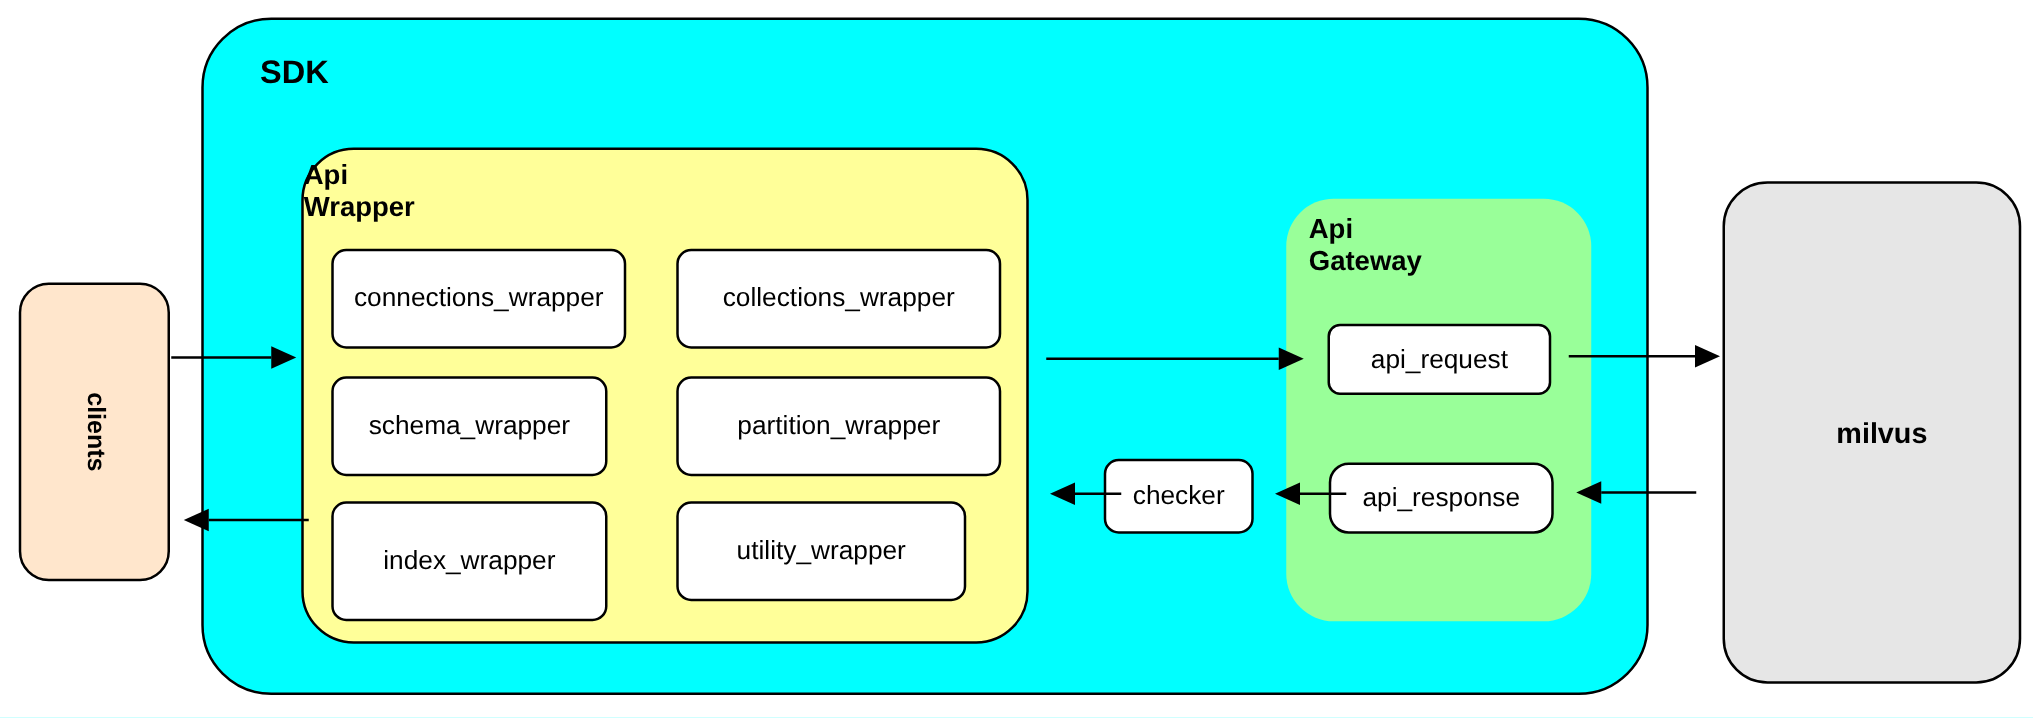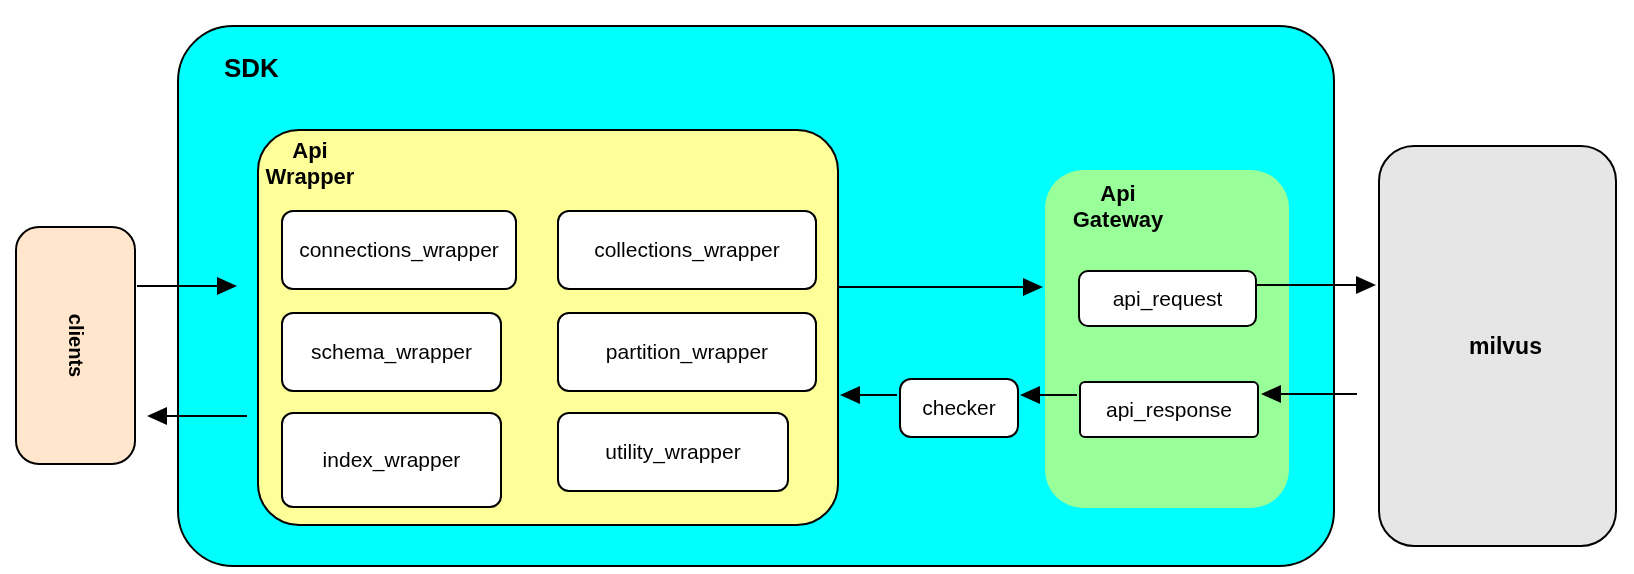--- a/index.html
+++ b/index.html
@@ -28,41 +28,39 @@
     border-radius: 24px;
   }
   .clients .vlabel {
     position: absolute;
     left: 0; top: 0; width: 100%; height: 100%;
     display: flex; align-items: center; justify-content: center;
     font-weight: bold; font-size: 20px;
     transform: rotate(90deg);
   }
   .sdk {
-    left: 177px; top: 14px; width: 1158px; height: 542px;
+    left: 161px; top: 14px; width: 1158px; height: 542px;
     background: var(--sdk-fill);
     border: 2px solid var(--stroke);
     border-radius: 56px;
-    margin-top: 11px;
   }
   .sdk-label {
     position: absolute; left: 45px; top: 26px;
     font-weight: bold; font-size: 26px;
   }
   .api-wrapper {
     position: absolute;
     left: 78px; top: 102px; width: 582px; height: 397px;
     background: var(--api-wrapper-fill);
     border: 2px solid var(--stroke);
     border-radius: 42px;
     box-sizing: border-box;
   }
   .group-label {
     position: absolute;
-    text-align: center;
     font-weight: bold; font-size: 22px;
     line-height: 26px;
   }
   .api-wrapper .group-label { left: 0px; top: 7px; width: 102px; }
   .api-gateway {
     position: absolute;
     left: 866px; top: 143px; width: 244px; height: 338px;
     background: var(--api-gateway-fill);
     border-radius: 38px;
     box-sizing: border-box;
@@ -88,21 +86,21 @@
   }
   
   .w0 { left: 22px;  top: 79px;  width: 236px; height: 80px; }
   .w1 { left: 298px; top: 79px;  width: 260px; height: 80px; }
   .w2 { left: 22px;  top: 181px; width: 221px; height: 80px; }
   .w3 { left: 298px; top: 181px; width: 260px; height: 80px; }
   .w4 { left: 22px;  top: 281px; width: 221px; height: 96px; }
   .w5 { left: 298px; top: 281px; width: 232px; height: 80px; }
   
   .g0 { left: 33px; top: 100px; width: 179px; height: 57px; border-radius: 10px; text-align: right; }
-  .g1 { left: 34px; top: 211px; width: 180px; height: 57px; border-radius: 6px; }
+  .g1 { left: 34px; top: 211px; width: 180px; height: 57px; border-radius: 16px; }
   
   .checker { left: 720px; top: 351px; width: 120px; height: 60px; }
   
   .arrow {
     position: absolute;
     height: 2px;
     background: var(--stroke);
   }
   .arrowhead {
     position: absolute;

